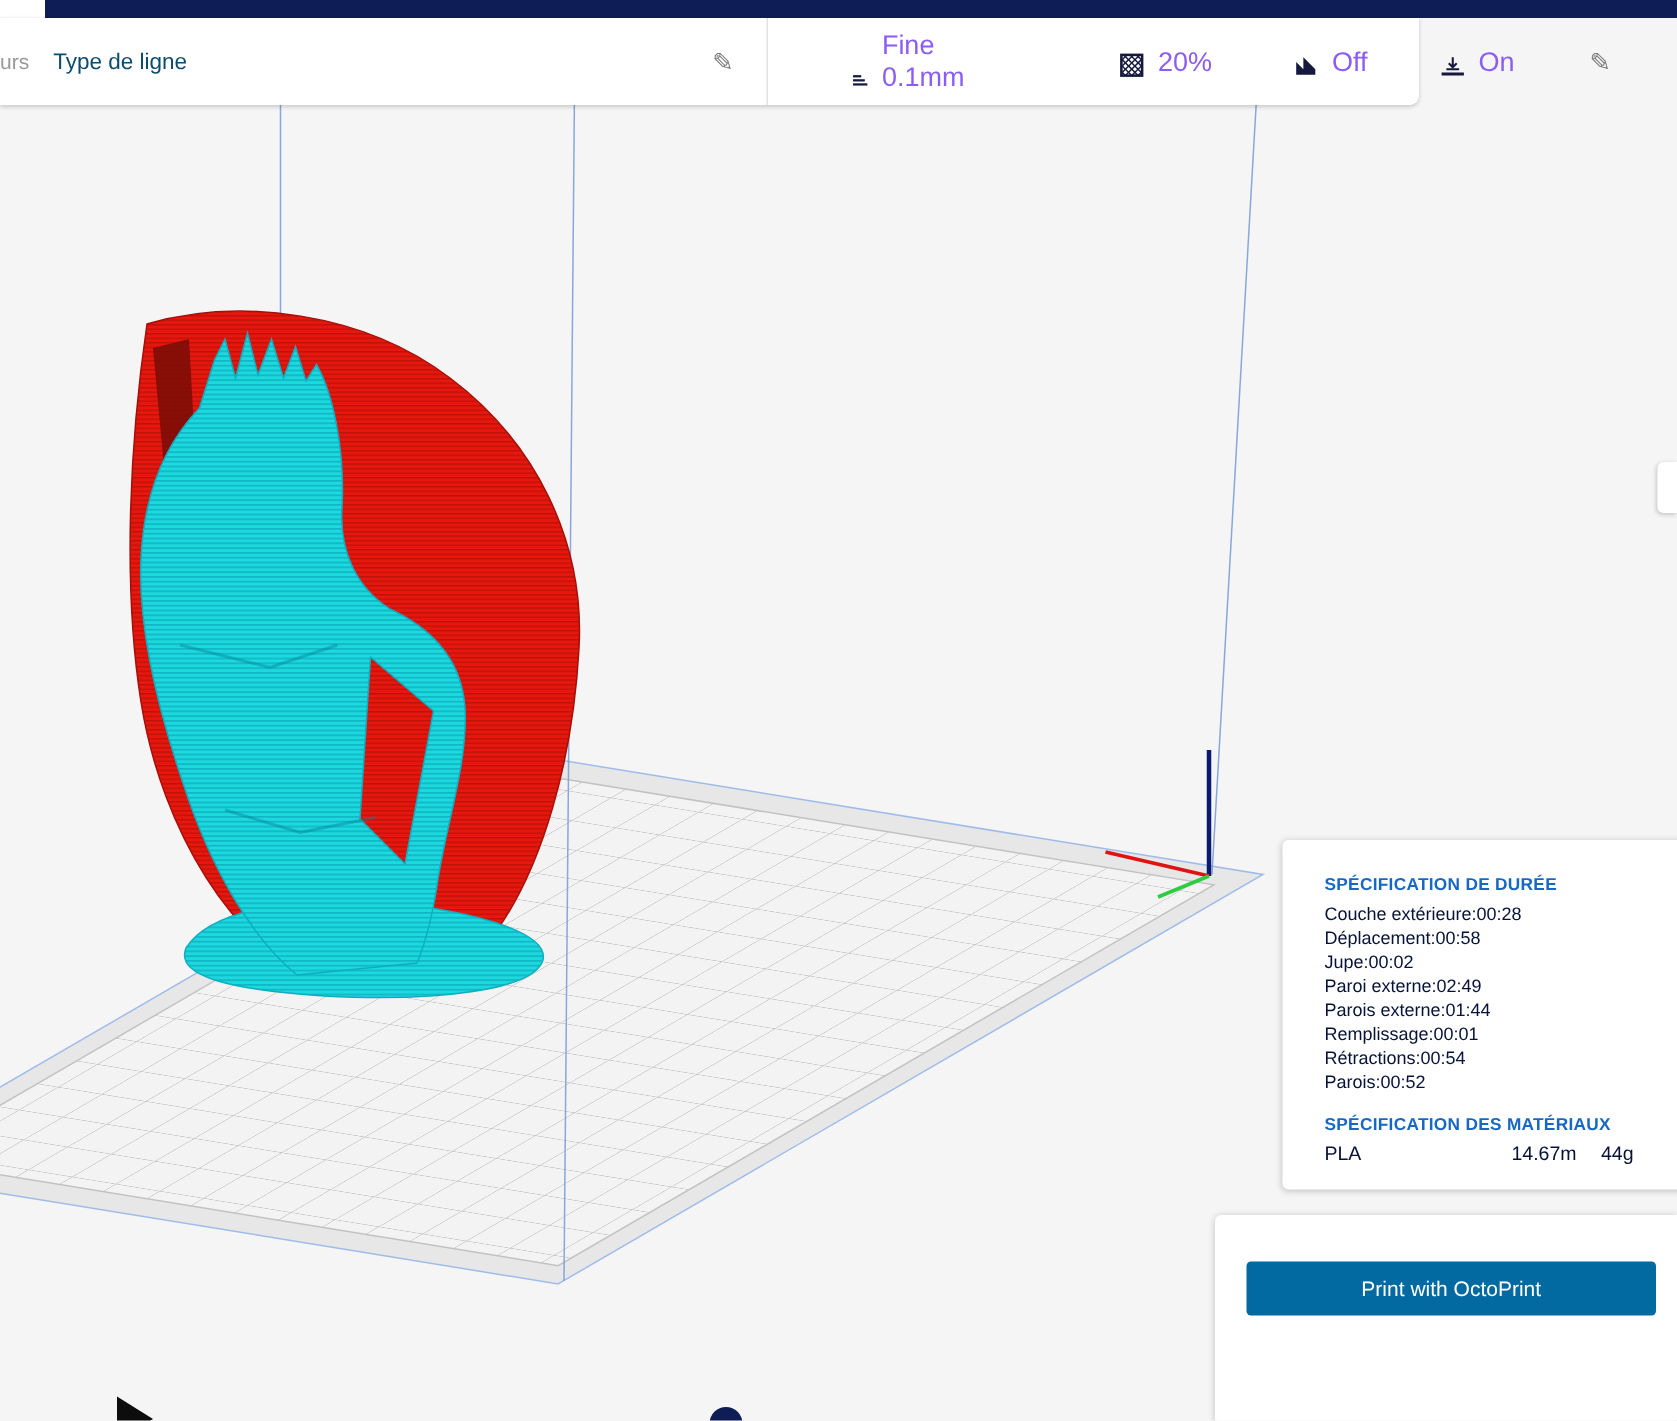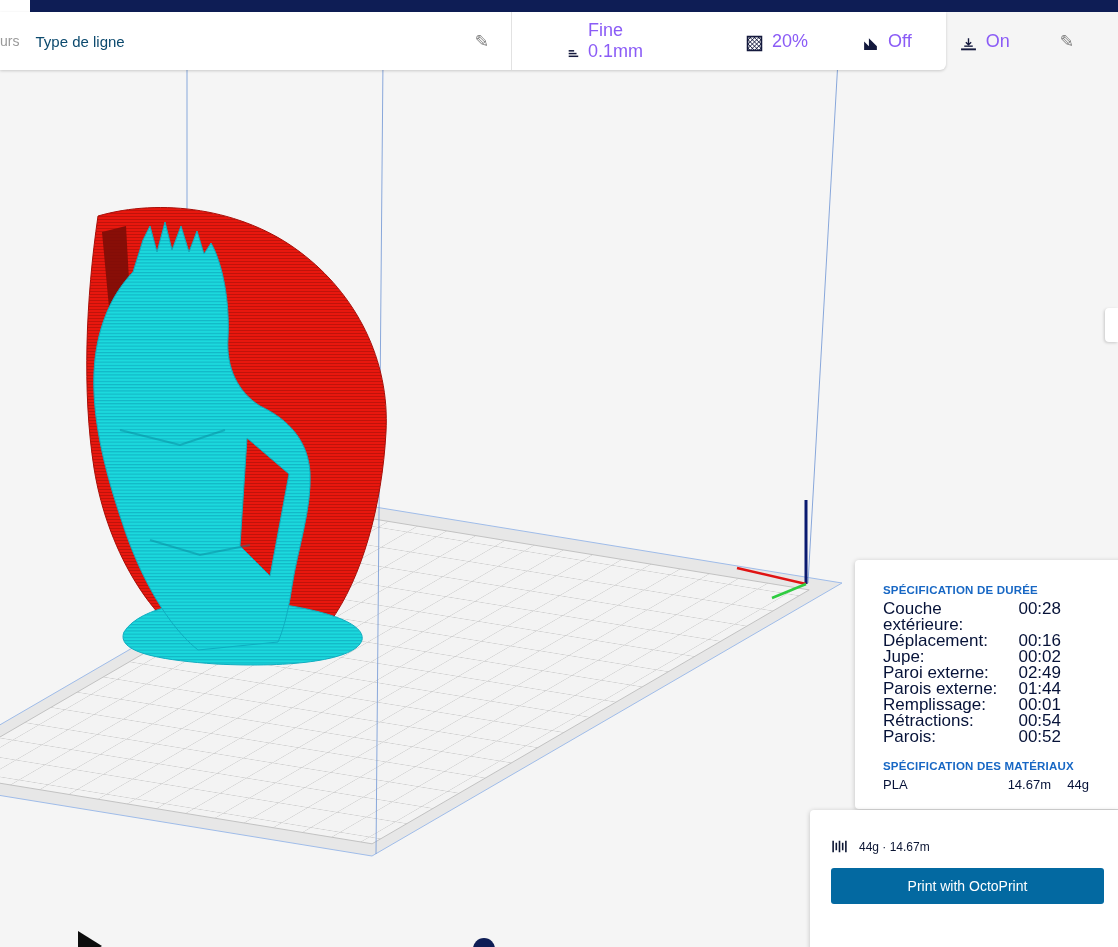--- a/index.html
+++ b/index.html
@@ -28,21 +28,21 @@
   .setgroup{display:flex;align-items:flex-end;gap:9px;font-size:18px;color:#8b5cf6;cursor:pointer;}
   .g1{margin-left:20px}.g2{margin-left:97px}.g3{margin-left:54px}.g4{margin-left:48px}
   .tb-right .edit{margin-left:50px;}
   .tbicon{width:17px;height:17px;display:block;}
   
   .spec-card{
     position:absolute;left:855px;top:560px;width:300px;background:#fff;border-radius:4px;
     box-shadow:0 1px 5px rgba(0,0,0,.22);padding:24px 0 16px 28px;box-sizing:border-box;z-index:6;
   }
   .spec-title{color:#1767c4;font-size:11.5px;font-weight:bold;margin-bottom:5px;letter-spacing:.2px;}
-  .spec-row{display:flex;justify-content:space-between;width:178px;font-size:17px;
+  .spec-row{display:flex;width:178px;font-size:12px;
     color:#061238;line-height:16px;}
   .mat-title{margin-top:15px;}
   .mat-row{display:flex;width:206px;font-size:13px;color:#061238;line-height:16px;}
   .mat-name{flex:1;}.mat-len{width:60px;text-align:right;}.mat-wt{width:38px;text-align:right;}
   
   .action-card{
     position:absolute;left:810px;top:810px;width:308px;height:140px;background:#fff;
     border-radius:4px 0 0 0;box-shadow:0 1px 5px rgba(0,0,0,.22);
     padding:18px 0 0 21px;box-sizing:border-box;z-index:6;
   }
@@ -170,21 +170,21 @@
 
 <div class="spec-card">
   <div class="spec-title">SPÉCIFICATION DE DURÉE</div>
 
   <div class="spec-row">
     <span>Couche extérieure:</span>
     <span>00:28</span>
   </div>
   <div class="spec-row">
     <span>Déplacement:</span>
-    <span>00:16</span>
+    <span>00:58</span>
   </div>
   <div class="spec-row">
     <span>Jupe:</span>
     <span>00:02</span>
   </div>
   <div class="spec-row">
     <span>Paroi externe:</span>
     <span>02:49</span>
   </div>
   <div class="spec-row">
@@ -206,24 +206,18 @@
 
   <div class="spec-title mat-title">SPÉCIFICATION DES MATÉRIAUX</div>
   <div class="mat-row">
     <span class="mat-name">PLA</span>
     <span class="mat-len">14.67m</span>
     <span class="mat-wt">44g</span>
   </div>
 </div>
 
 <div class="action-card">
-  <div class="mat-est">
-    <svg width="17" height="17" viewBox="0 0 16 16" stroke="#0b1533" stroke-width="1.5" fill="none">
-      <path d="M2,2.5 V13.5 M5,4.5 V11.5 M8,2.5 V13.5 M11,4.5 V11.5 M14,2.5 V13.5"></path>
-    </svg>
-    <span>44g · 14.67m</span>
-  </div>
   <button class="print-btn">Print with OctoPrint</button>
 </div>
 
 <div class="panel-handle"></div>
 <div class="play-btn"></div>
 <div class="slider-dot"></div>
 
 </body></html>

